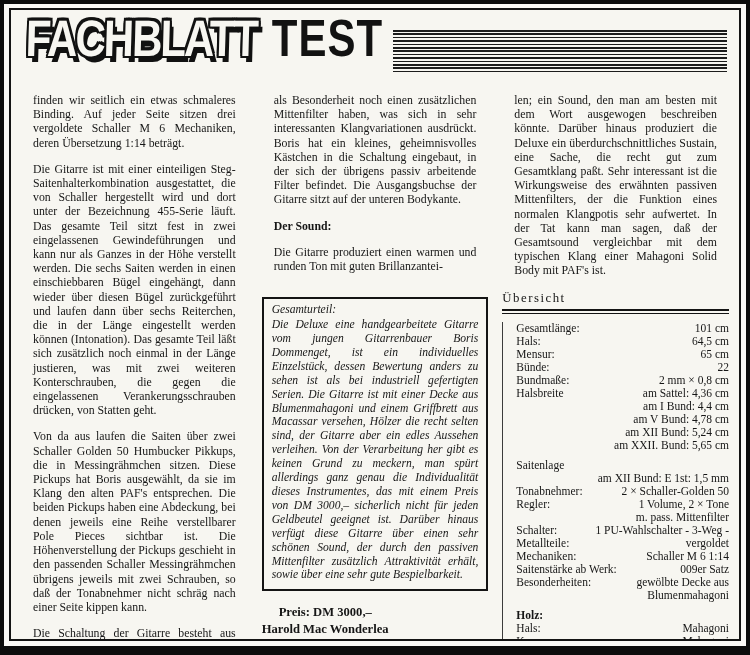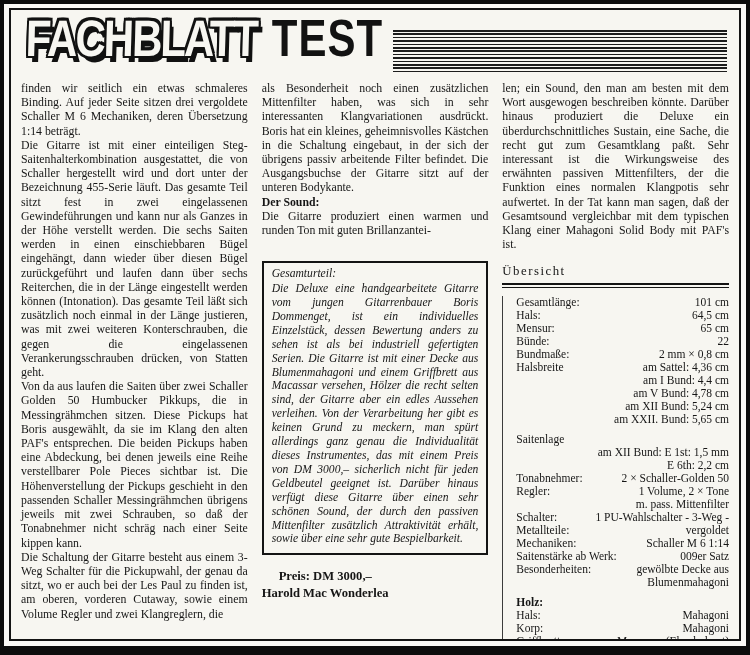--- a/index.html
+++ b/index.html
@@ -62,21 +62,21 @@
   }
   
   .columns {
     display: flex; gap: 14px; margin-top: 5px;
   }
   .col {
     flex: 1; min-width: 0;
     font-size: 11.8px; line-height: 14.2px;
     text-align: justify;
   }
-  .col p { margin: 0; }
+  .col p { margin: 12px; }
   .sound-heading {
     font-weight: bold; margin-top: 12px; margin-bottom: 1px;
     text-align: left;
   }
   
   .verdict-box {
     border: 2px solid #141414;
     margin-top: 24px;
     padding: 4px 8px 7px;
     font-style: italic;
@@ -195,24 +195,20 @@
               </div>
               <div class="spec-row spacer">
                 <span class="spec-label">Saitenlage</span>
                 <span class="spec-value"></span>
               </div>
               <div class="spec-row">
                 <span class="spec-label"></span>
                 <span class="spec-value">am XII Bund: E 1st: 1,5 mm</span>
               </div>
               <div class="spec-row">
-                <span class="spec-label"></span>
-                <span class="spec-value">E 6th: 2,2 cm</span>
-              </div>
-              <div class="spec-row">
                 <span class="spec-label">Tonabnehmer:</span>
                 <span class="spec-value">2 × Schaller-Golden 50</span>
               </div>
               <div class="spec-row">
                 <span class="spec-label">Regler:</span>
                 <span class="spec-value">1 Volume, 2 × Tone</span>
               </div>
               <div class="spec-row">
                 <span class="spec-label"></span>
                 <span class="spec-value">m. pass. Mittenfilter</span>

